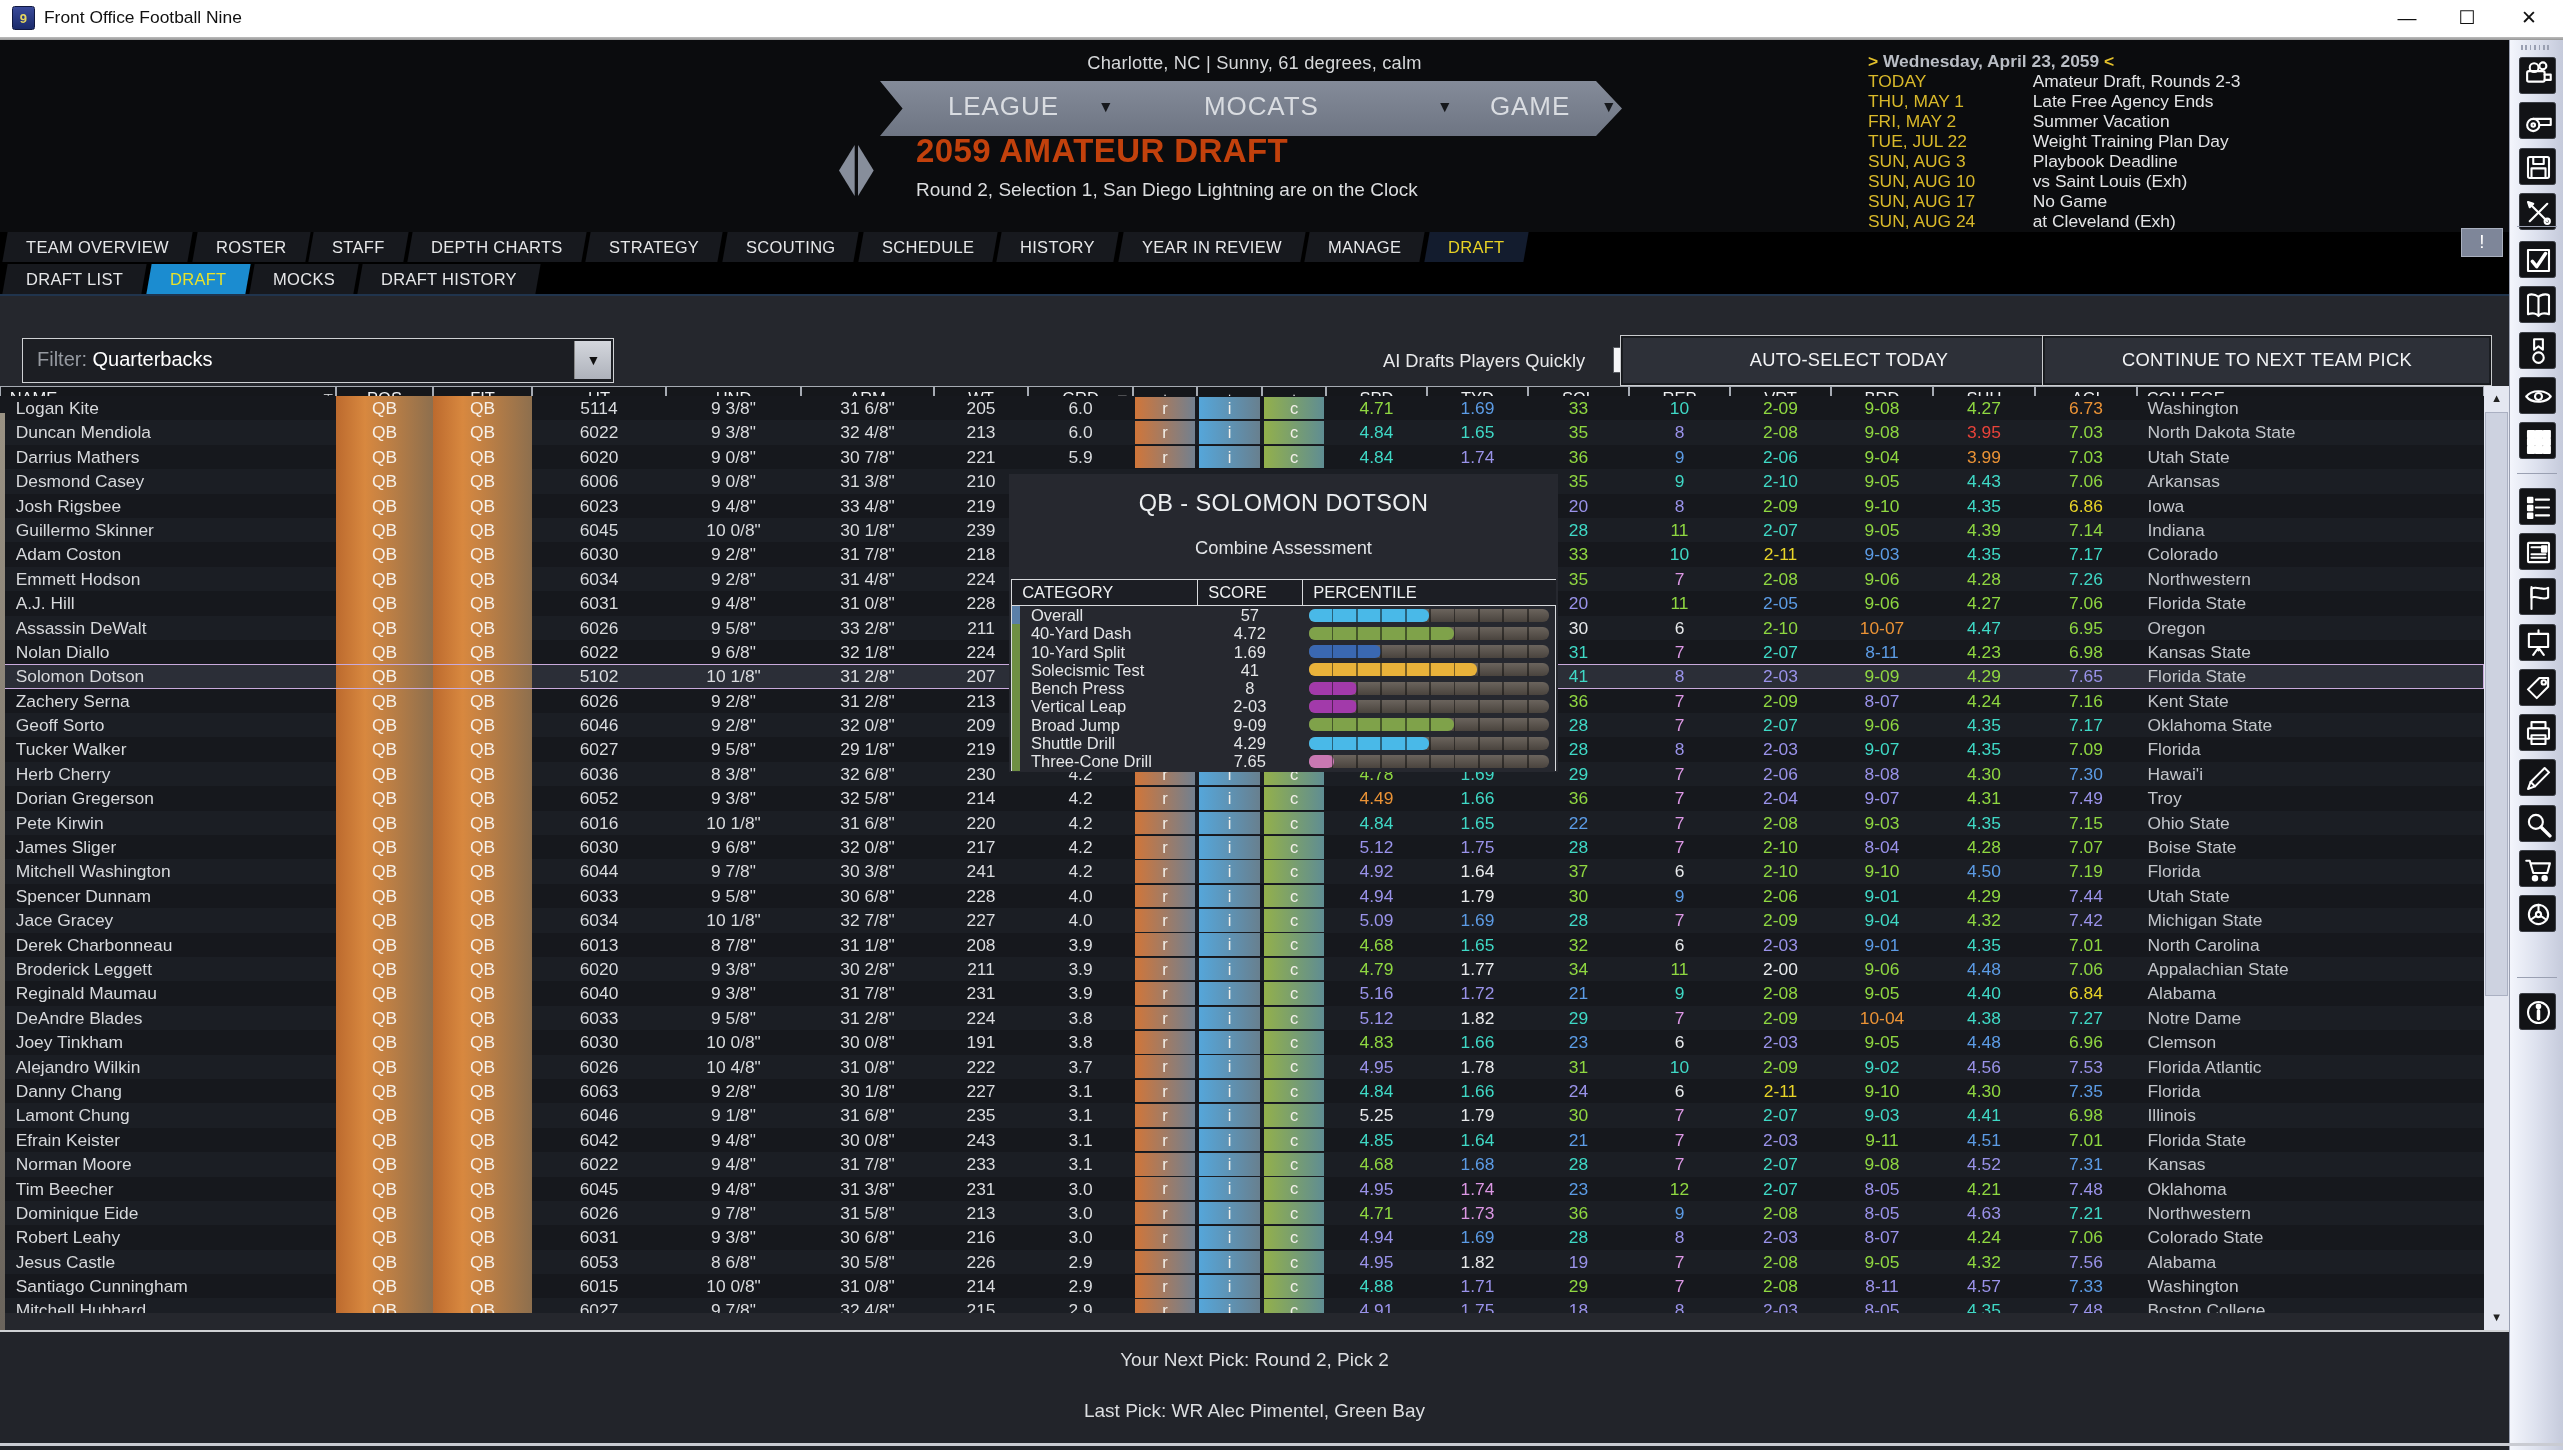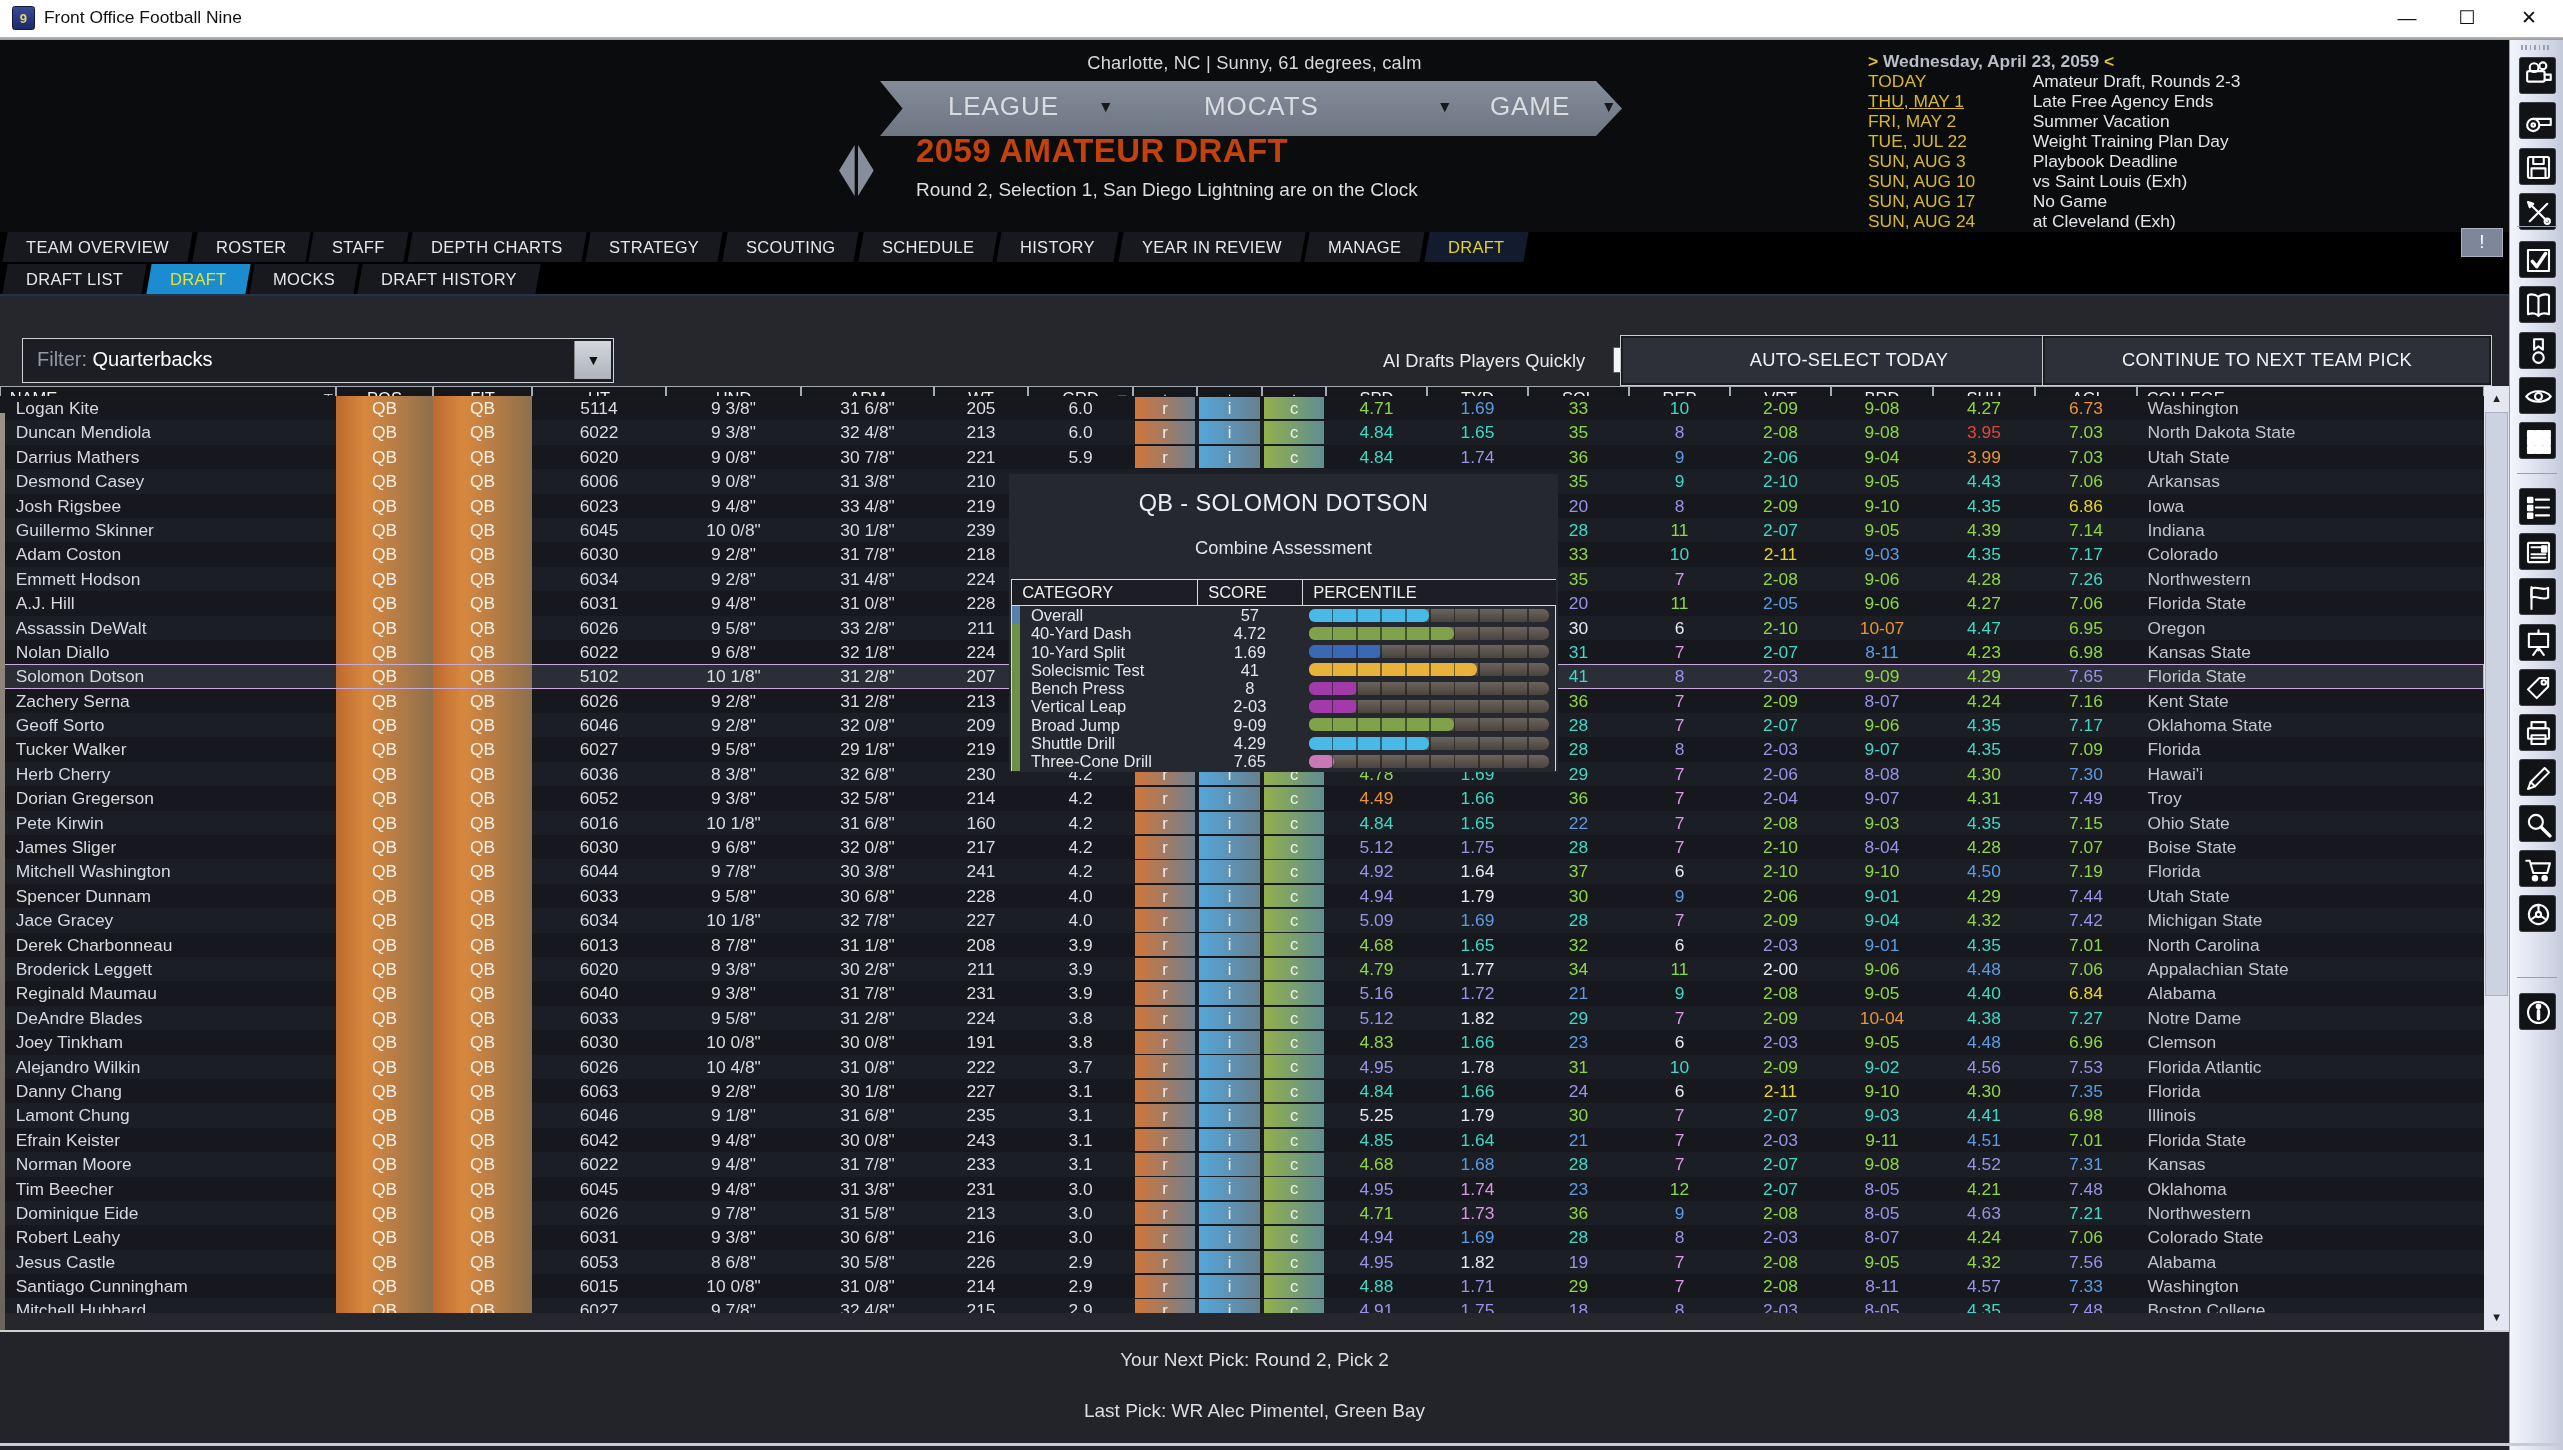--- a/index.html
+++ b/index.html
@@ -144,21 +144,21 @@
   </div>
   <div class="abs" id="nav-diamond">
       <div class="tri-l"></div>
       <div class="tri-r"></div>
     </div>
   <div class="abs" id="draft-title">2059 AMATEUR DRAFT</div>
   <div class="abs" id="draft-sub">Round 2, Selection 1, San Diego Lightning are on the Clock</div>
   <div class="abs" id="calendar">
       <div class="cal-row cal-head"><span class="arr">&gt; </span>Wednesday, April 23, 2059<span class="arr"> &lt;</span></div>
       <div class="cal-row"><span class="cal-date" style="min-width: 155px;">TODAY</span><span class="cal-text">&nbsp;&nbsp;Amateur Draft, Rounds 2-3</span></div>
-      <div class="cal-row"><span class="cal-date" style="min-width: 155px; text-decoration: underline;">THU, MAY 1</span><span class="cal-text">&nbsp;&nbsp;Late Free Agency Ends</span></div>
+      <div class="cal-row"><span class="cal-date" style="min-width: 155px;">THU, MAY 1</span><span class="cal-text">&nbsp;&nbsp;Late Free Agency Ends</span></div>
       <div class="cal-row"><span class="cal-date" style="min-width: 155px;">FRI, MAY 2</span><span class="cal-text">&nbsp;&nbsp;Summer Vacation</span></div>
       <div class="cal-row"><span class="cal-date" style="min-width: 155px;">TUE, JUL 22</span><span class="cal-text">&nbsp;&nbsp;Weight Training Plan Day</span></div>
       <div class="cal-row"><span class="cal-date" style="min-width: 155px;">SUN, AUG 3</span><span class="cal-text">&nbsp;&nbsp;Playbook Deadline</span></div>
       <div class="cal-row"><span class="cal-date" style="min-width: 155px;">SUN, AUG 10</span><span class="cal-text">&nbsp;&nbsp;vs Saint Louis (Exh)</span></div>
       <div class="cal-row"><span class="cal-date" style="min-width: 155px;">SUN, AUG 17</span><span class="cal-text">&nbsp;&nbsp;No Game</span></div>
       <div class="cal-row"><span class="cal-date" style="min-width: 155px;">SUN, AUG 24</span><span class="cal-text">&nbsp;&nbsp;at Cleveland (Exh)</span></div>
     </div>
 </div>
 
 <div class="abs" id="tabs1"><div class="tab"><span>TEAM OVERVIEW</span></div><div class="tab"><span>ROSTER</span></div><div class="tab"><span>STAFF</span></div><div class="tab"><span>DEPTH CHARTS</span></div><div class="tab"><span>STRATEGY</span></div><div class="tab"><span>SCOUTING</span></div><div class="tab"><span>SCHEDULE</span></div><div class="tab"><span>HISTORY</span></div><div class="tab"><span>YEAR IN REVIEW</span></div><div class="tab"><span>MANAGE</span></div><div class="tab active1"><span>DRAFT</span></div></div>
@@ -575,21 +575,21 @@
         <div class="tcell v-lav">7.49</div>
         <div class="tcell college">Troy</div>
       </div>
       <div class="trow alt">
         <div class="tcell name">Pete Kirwin</div>
         <div class="tcell pos">QB</div>
         <div class="tcell pos">QB</div>
         <div class="tcell">6016</div>
         <div class="tcell">10 1/8"</div>
         <div class="tcell">31 6/8"</div>
-        <div class="tcell">160</div>
+        <div class="tcell">220</div>
         <div class="tcell">4.2</div>
         <div class="chip r">r</div>
         <div class="chip i">i</div>
         <div class="chip c">c</div>
         <div class="tcell v-cyn">4.84</div>
         <div class="tcell v-cyn">1.65</div>
         <div class="tcell v-blu">22</div>
         <div class="tcell v-pnk">7</div>
         <div class="tcell v-grn">2-08</div>
         <div class="tcell v-grn">9-03</div>

